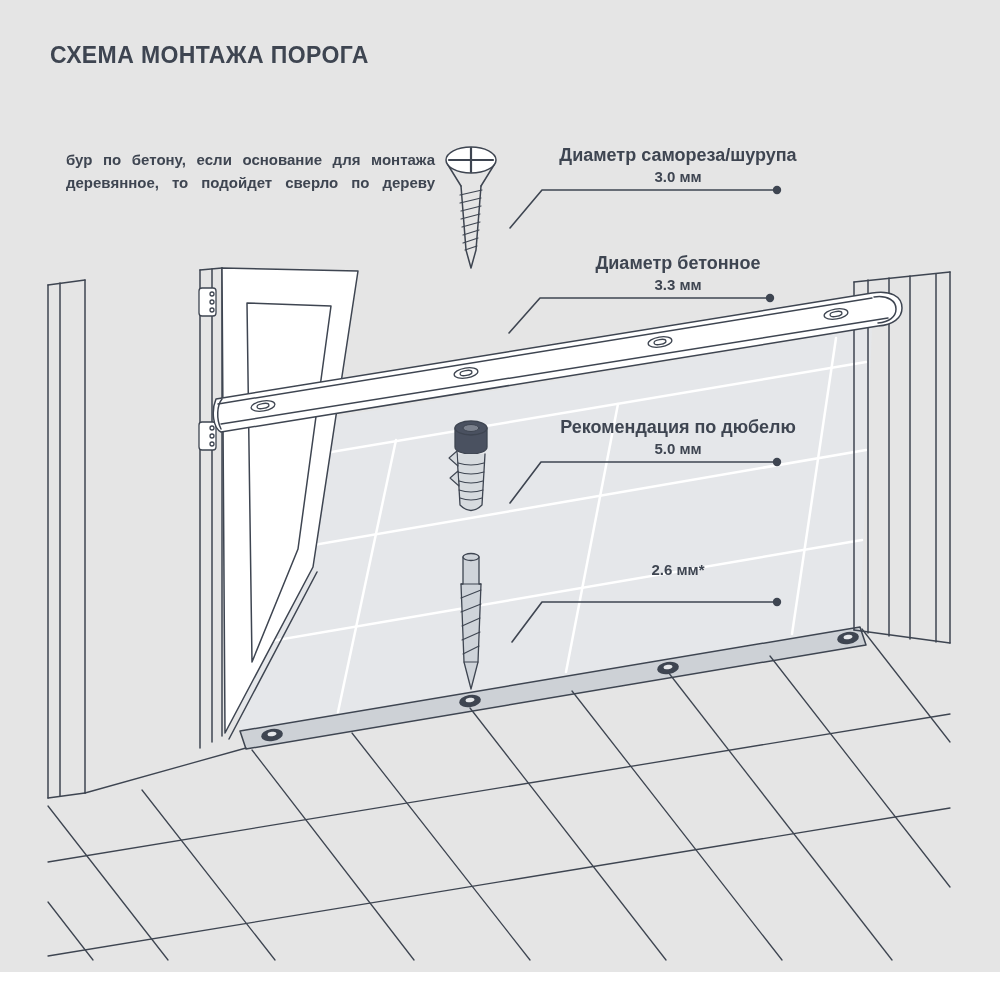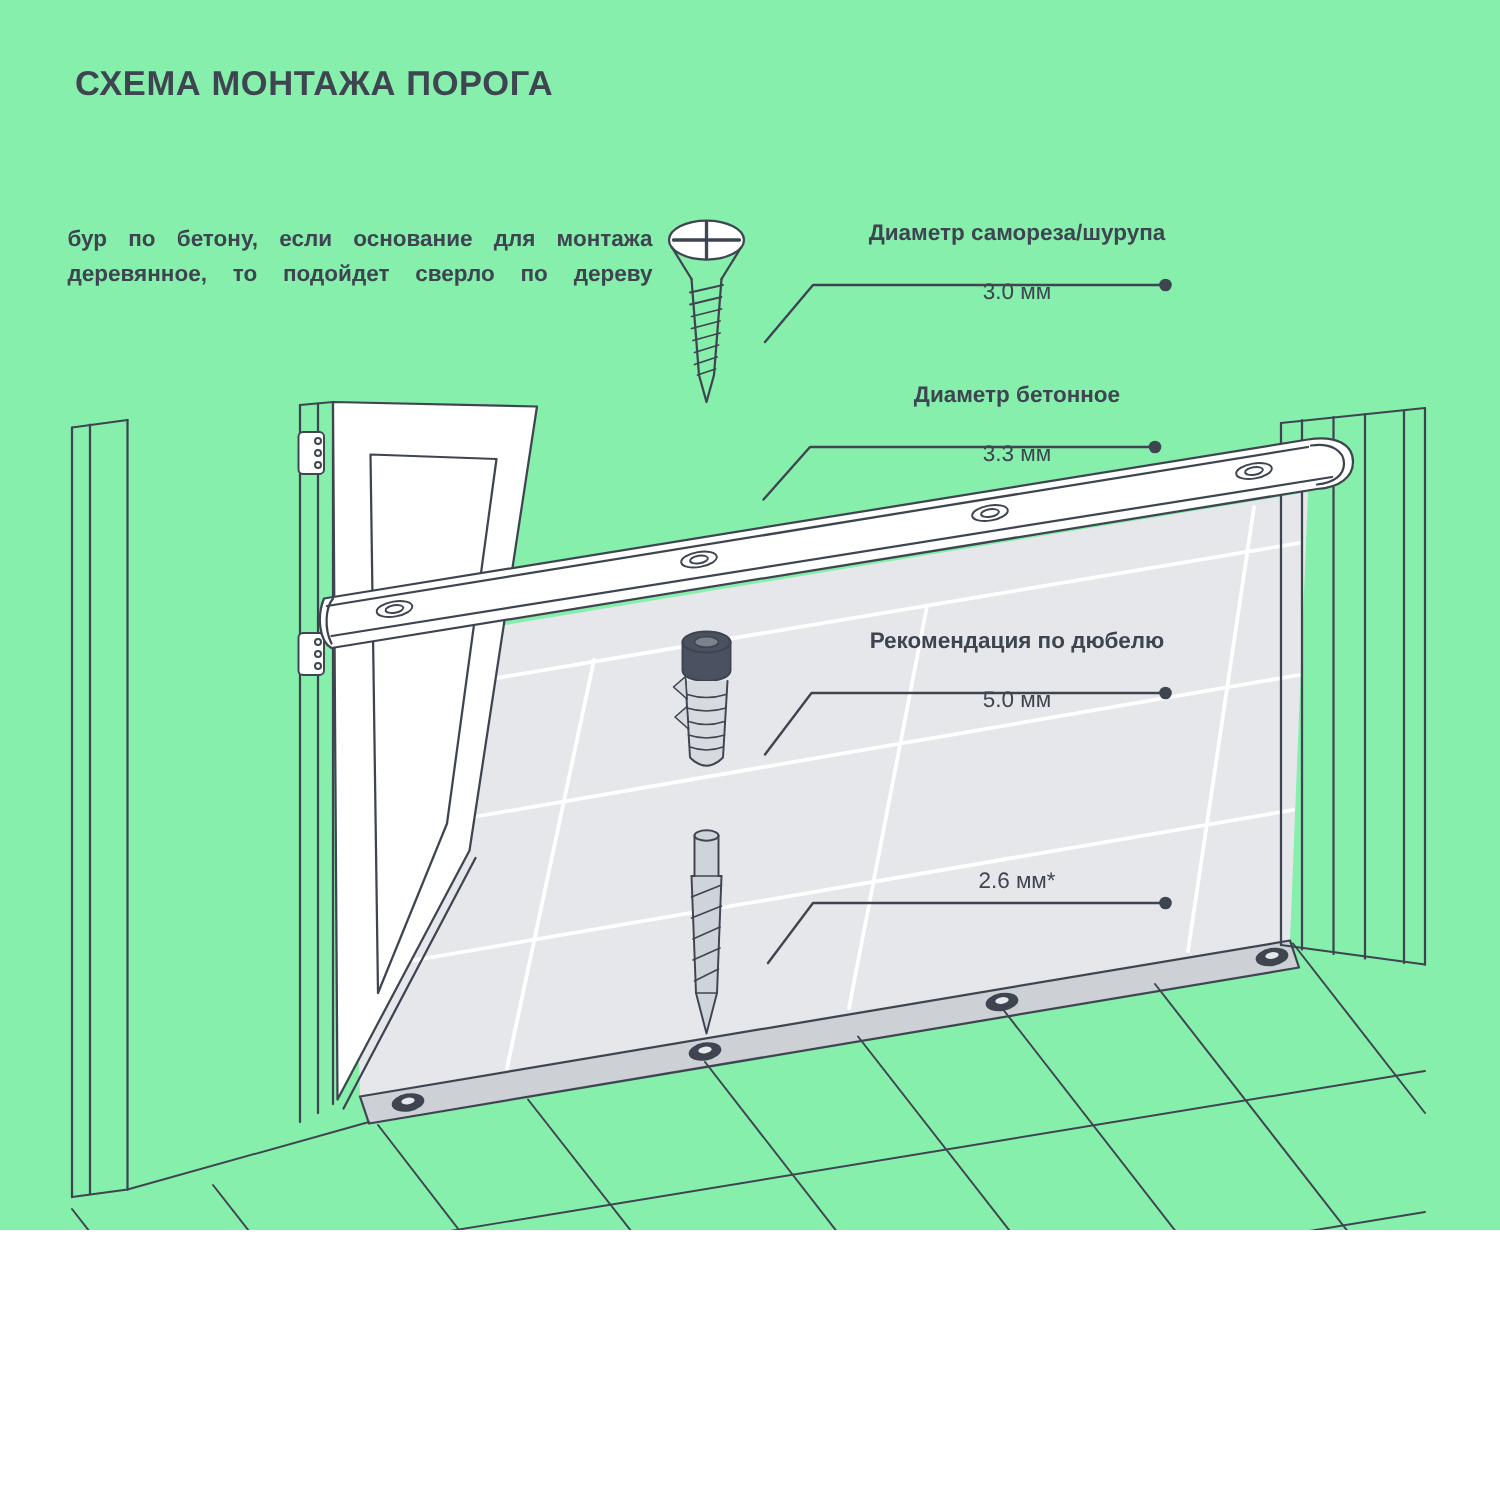--- a/index.html
+++ b/index.html
@@ -1,32 +1,32 @@
 <!DOCTYPE html>
 <html><head>
 <meta charset="utf-8">
 <style>
   * { margin:0; padding:0; box-sizing:border-box; }
   html,body { background:#ffffff; }
   body { width:1000px; height:1000px; font-family:"Liberation Sans","DejaVu Sans",sans-serif; }
-  .page { position:relative; width:1000px; height:820px; background:#86efac; overflow:hidden; color:#3e4551; }
+  .page { position:relative; width:1000px; height:972px; background:#e5e5e5; overflow:hidden; color:#3e4551; }
   .diagram-svg { position:absolute; left:0; top:0; width:1000px; height:1000px; }
 
   .title { position:absolute; left:50px; top:40px; font-size:23px; font-weight:bold;
            line-height:31px; letter-spacing:0.4px; color:#3e4551; }
 
   .note { position:absolute; left:45px; top:148px; width:390px; font-size:15px; font-weight:bold;
           line-height:23px; color:#3e4551; }
   .note-line1 { text-align:justify; text-align-last:justify; }
-  .note-line { text-align:justify; text-align-last:justify; }
+  .note-line { margin-left:21px; text-align:justify; text-align-last:justify; }
   .note-marker { display:inline; }
 
   .callout { position:absolute; left:553px; width:250px; text-align:center; color:#3e4551; }
-  .callout-label { font-size:15px; font-weight:bold; line-height:19px; }
-  .callout-value { font-size:15px; font-weight:normal; line-height:19px; margin-top:20px; }
+  .callout-label { font-size:18px; font-weight:bold; line-height:19px; }
+  .callout-value { font-size:15px; font-weight:bold; line-height:19px; margin-top:2px; }
   .callout-1 { top:146px; }
   .callout-2 { top:254px; }
   .callout-3 { top:418px; }
   .callout-4 { top:558px; }
 </style>
 </head>
 <body>
 
 <div class="page">
 

